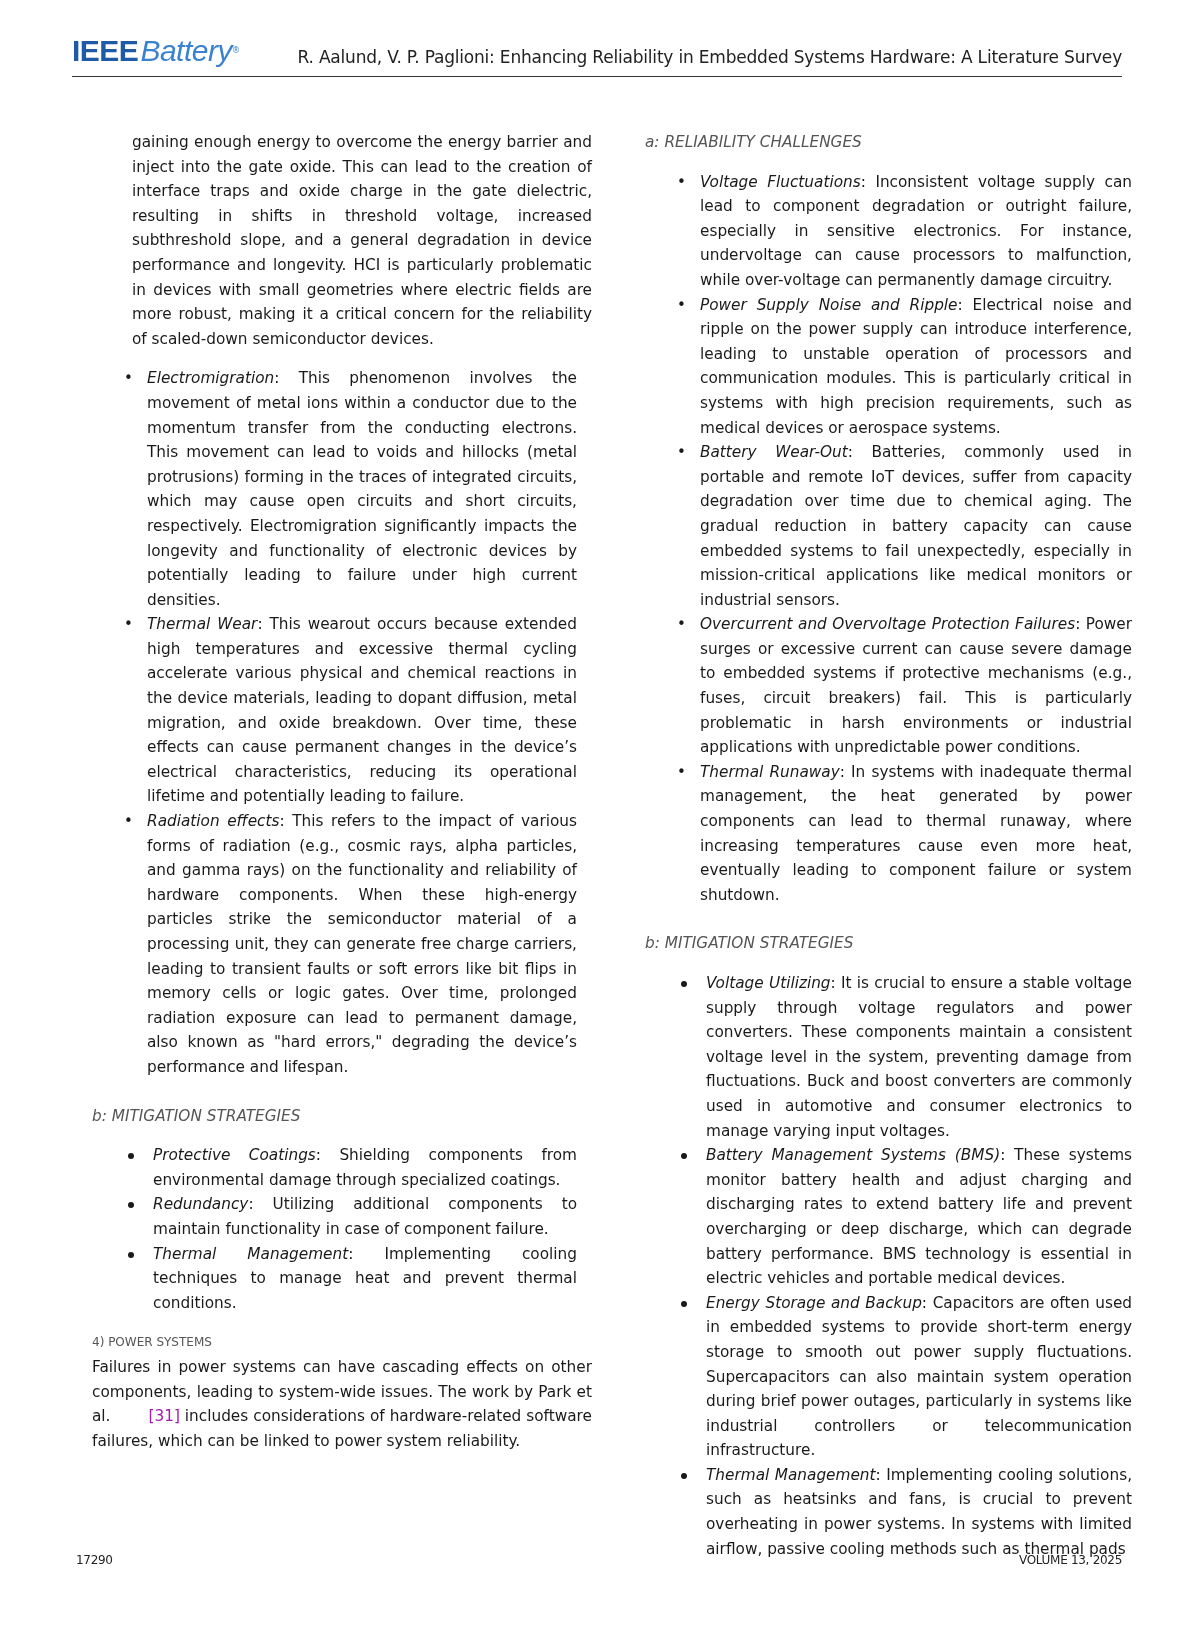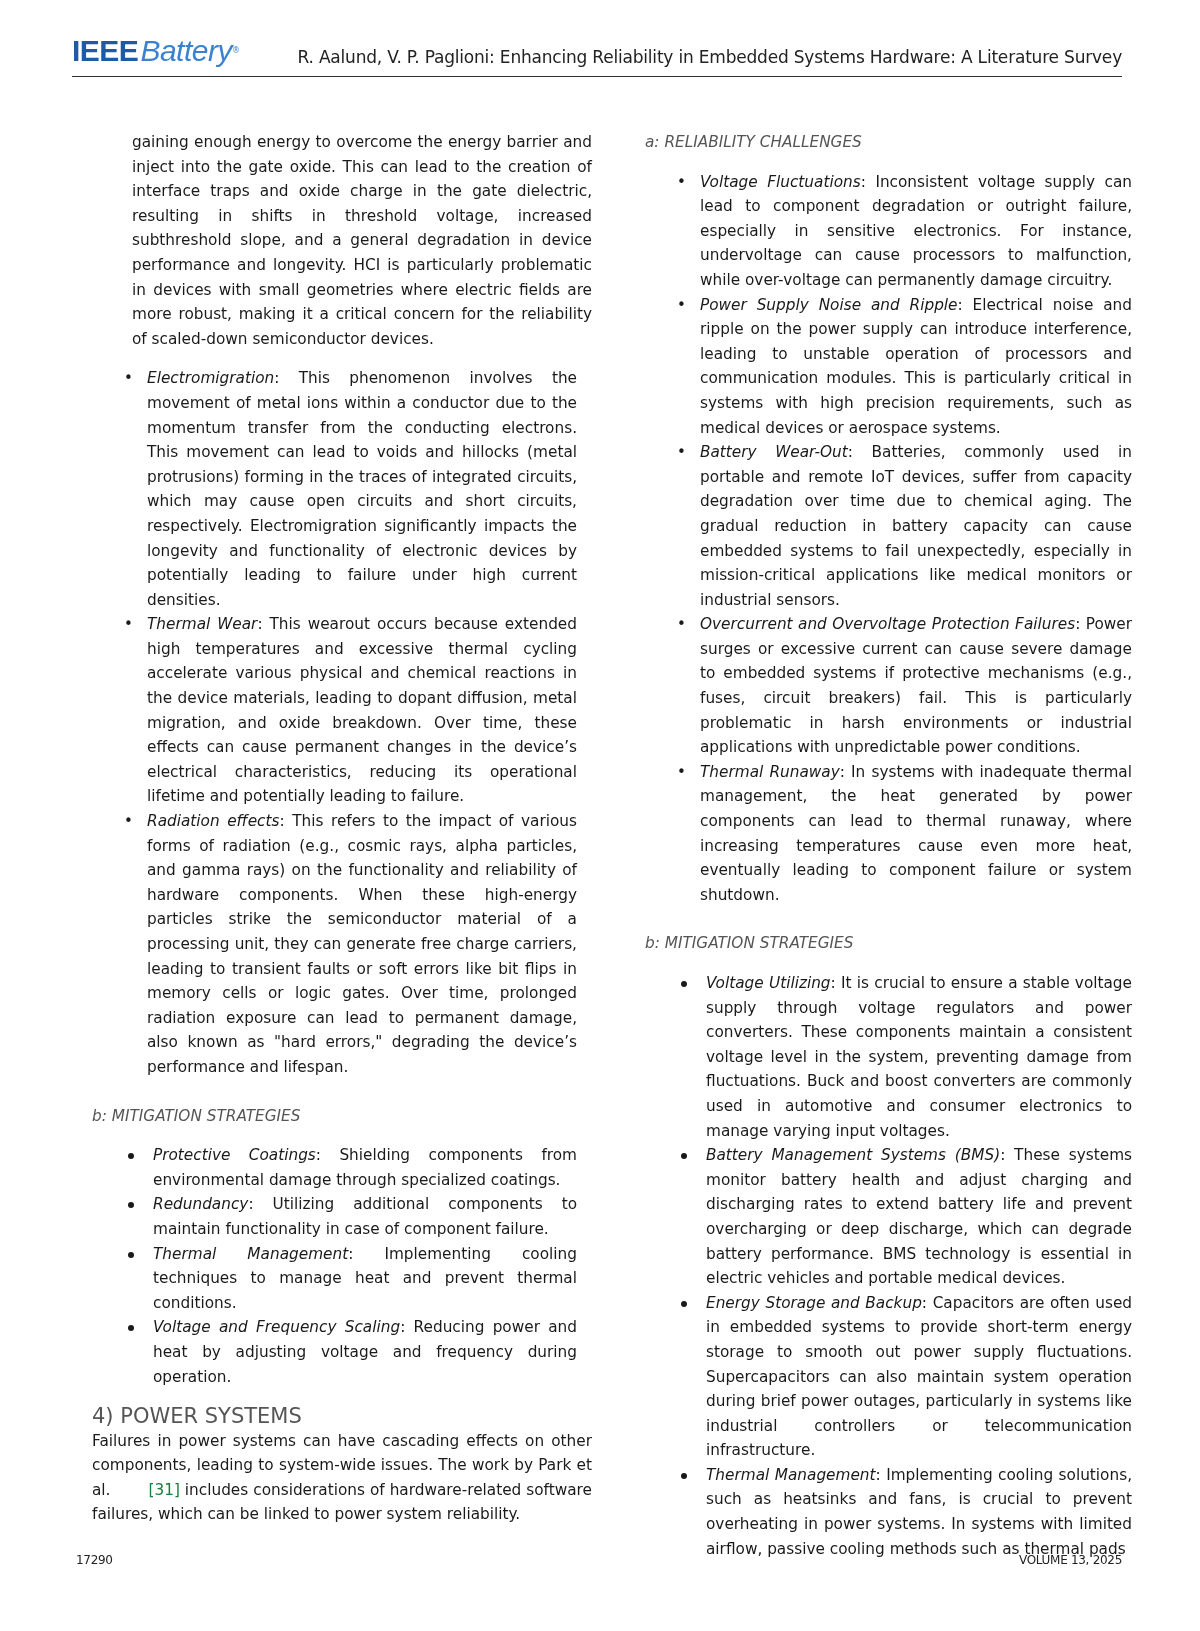--- a/index.html
+++ b/index.html
@@ -20,22 +20,22 @@
   .col p { margin: 0; text-align: justify; }
   .cont { padding-left: 40px; }
   ul { margin: 15px; padding: 0; list-style: none; }
   li { position: relative; padding-left: 40px; text-align: justify; }
   li::before { content: "\2022"; position: absolute; left: 17px; top: 0; font-size: 15px; }
   ul.round li { padding-left: 46px; }
   ul.round li::before { content: ""; left: 21px; top: 10px; width: 6px; height: 6px; border-radius: 50%; background: #1a1a1a; }
   .term { font-style: italic; }
   .subhead { font-style: italic; color: #555; font-size: 15.3px; margin: 0; }
   .subhead.gap { margin-top: 24px; }
-  .h4 { color: #555; font-size: 21px; margin-top: 24px; }
-  .cite { color: #15803d; margin-left: 33px; }
+  .h4 { color: #555; font-size: 12px; margin-top: 24px; }
+  .cite { color: #a21caf; margin-left: 33px; }
   .footer { position: absolute; left: 76px; right: 78px; top: 1553px; font-size: 12px; color: #222; letter-spacing: -0.3px; }
   .footer .pg { position: absolute; left: 0; }
   .footer .vol { position: absolute; right: 0; }
 </style>
 </head>
 <body>
 
 <div class="header">
   <div class="logo">
     <span class="ieee">IEEE</span><span class="access">Battery</span><span class="tm">®</span>
@@ -48,21 +48,20 @@
   <ul>
     <li><span class="term">Electromigration</span><span>: This phenomenon involves the movement of metal ions within a conductor due to the momentum transfer from the conducting electrons. This movement can lead to voids and hillocks (metal protrusions) forming in the traces of integrated circuits, which may cause open circuits and short circuits, respectively. Electromigration significantly impacts the longevity and functionality of electronic devices by potentially leading to failure under high current densities.</span></li>
     <li><span class="term">Thermal Wear</span><span>: This wearout occurs because extended high temperatures and excessive thermal cycling accelerate various physical and chemical reactions in the device materials, leading to dopant diffusion, metal migration, and oxide breakdown. Over time, these effects can cause permanent changes in the device’s electrical characteristics, reducing its operational lifetime and potentially leading to failure.</span></li>
     <li><span class="term">Radiation effects</span><span>: This refers to the impact of various forms of radiation (e.g., cosmic rays, alpha particles, and gamma rays) on the functionality and reliability of hardware components. When these high-energy particles strike the semiconductor material of a processing unit, they can generate free charge carriers, leading to transient faults or soft errors like bit flips in memory cells or logic gates. Over time, prolonged radiation exposure can lead to permanent damage, also known as "hard errors," degrading the device’s performance and lifespan.</span></li>
   </ul>
   <p class="subhead gap">b: MITIGATION STRATEGIES</p>
   <ul class="round">
     <li><span class="term">Protective Coatings</span><span>: Shielding components from environmental damage through specialized coatings.</span></li>
     <li><span class="term">Redundancy</span><span>: Utilizing additional components to maintain functionality in case of component failure.</span></li>
     <li><span class="term">Thermal Management</span><span>: Implementing cooling techniques to manage heat and prevent thermal conditions.</span></li>
-    <li><span class="term">Voltage and Frequency Scaling</span><span>: Reducing power and heat by adjusting voltage and frequency during operation.</span></li>
   </ul>
   <p class="h4">4)  POWER SYSTEMS</p>
   <p><span>Failures in power systems can have cascading effects on other components, leading to system-wide issues. The work by Park et al. </span><span class="cite">[31]</span><span> includes considerations of hardware-related software failures, which can be linked to power system reliability.</span></p>
 </div>
 
 <div class="col right">
   <p class="subhead">a: RELIABILITY CHALLENGES</p>
   <ul>
     <li><span class="term">Voltage Fluctuations</span><span>: Inconsistent voltage supply can lead to component degradation or outright failure, especially in sensitive electronics. For instance, undervoltage can cause processors to malfunction, while over-voltage can permanently damage circuitry.</span></li>
     <li><span class="term">Power Supply Noise and Ripple</span><span>: Electrical noise and ripple on the power supply can introduce interference, leading to unstable operation of processors and communication modules. This is particularly critical in systems with high precision requirements, such as medical devices or aerospace systems.</span></li>

